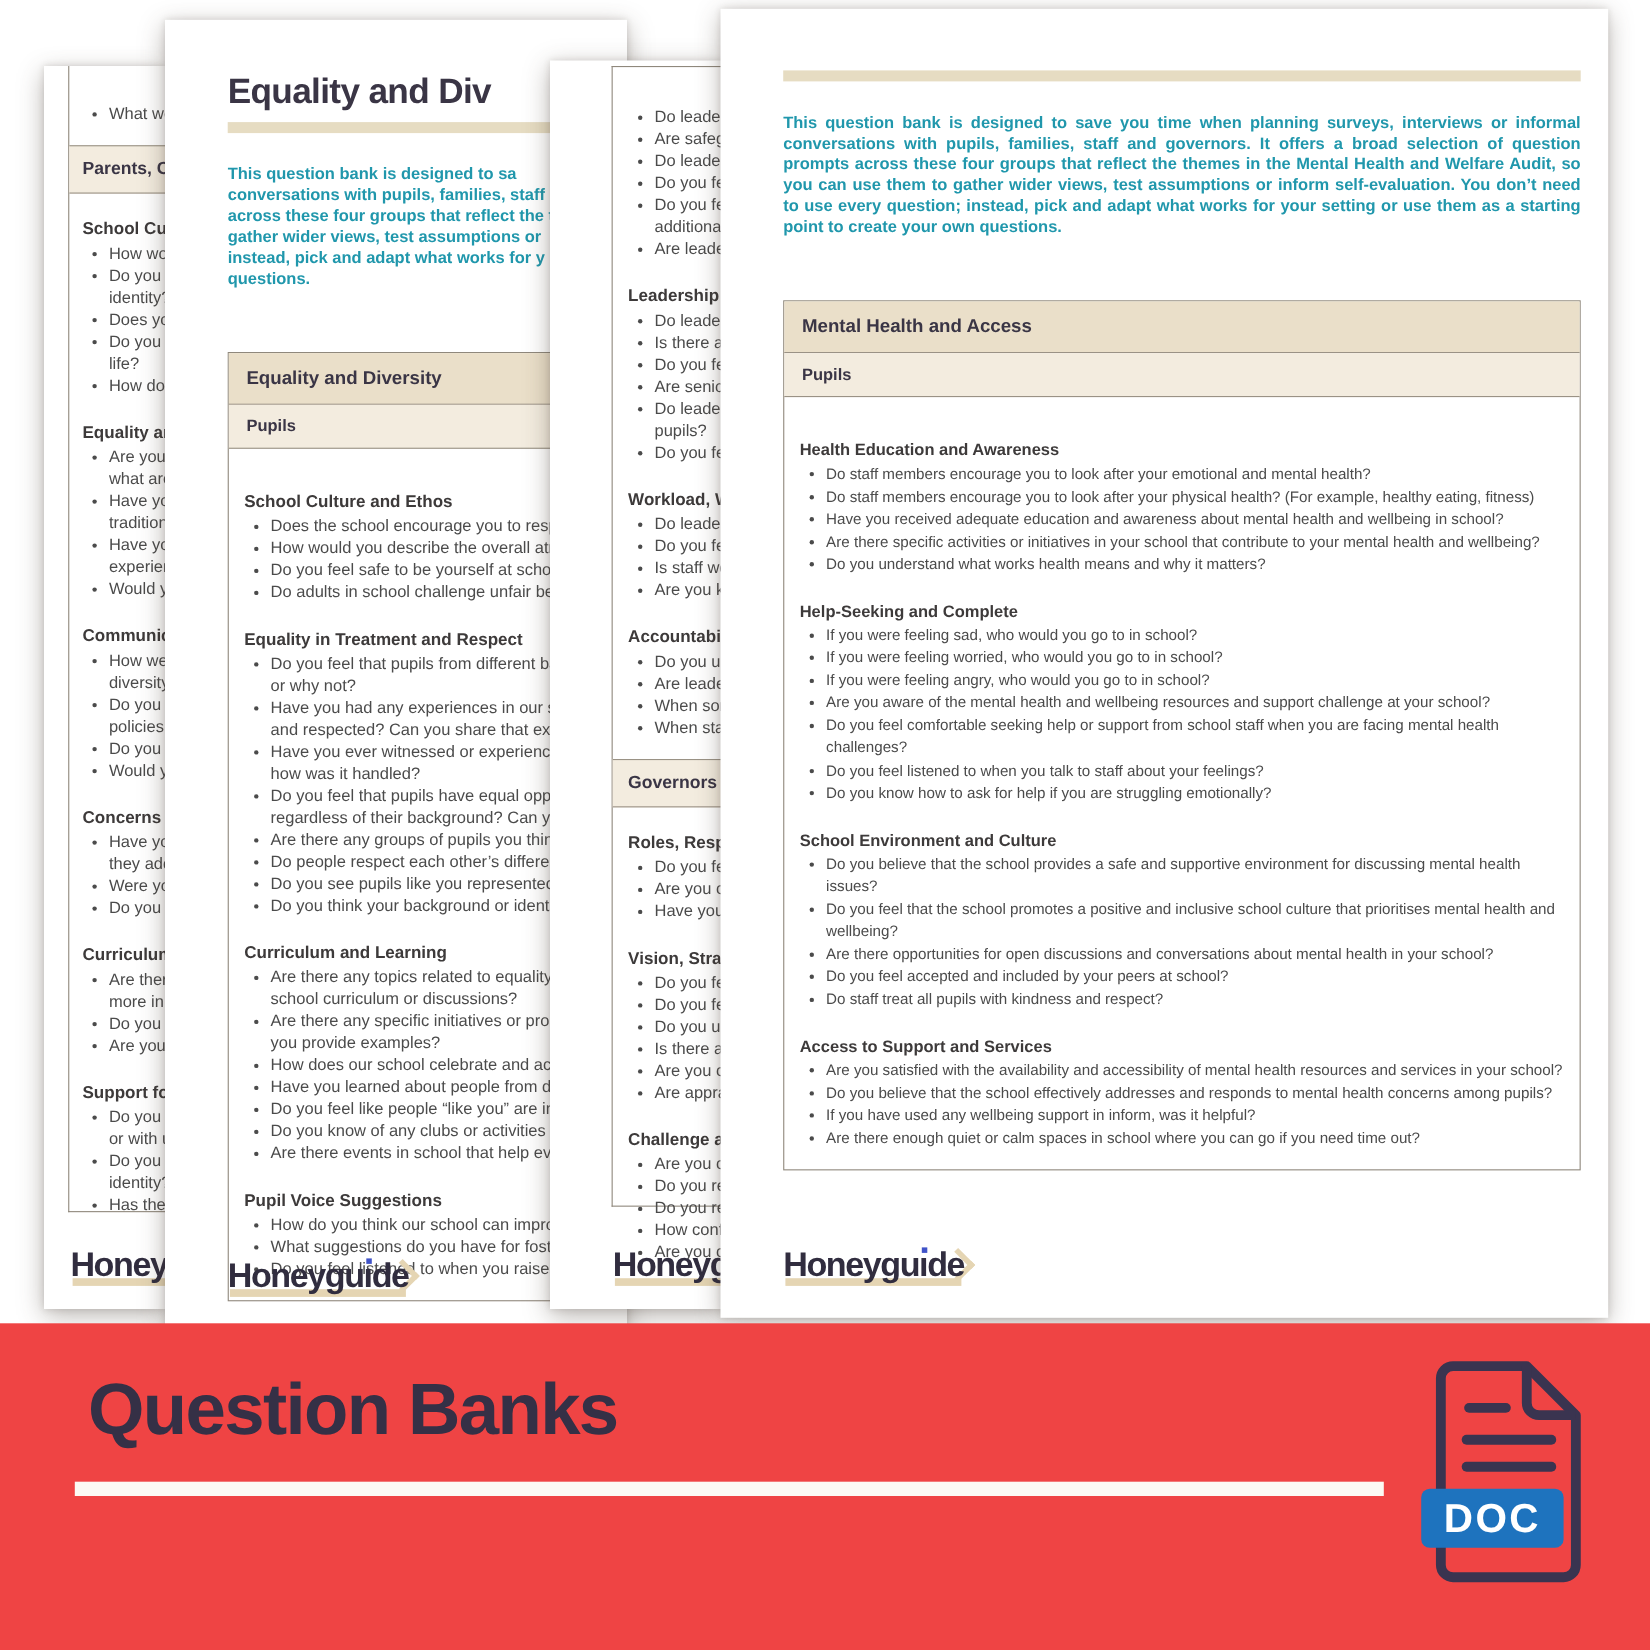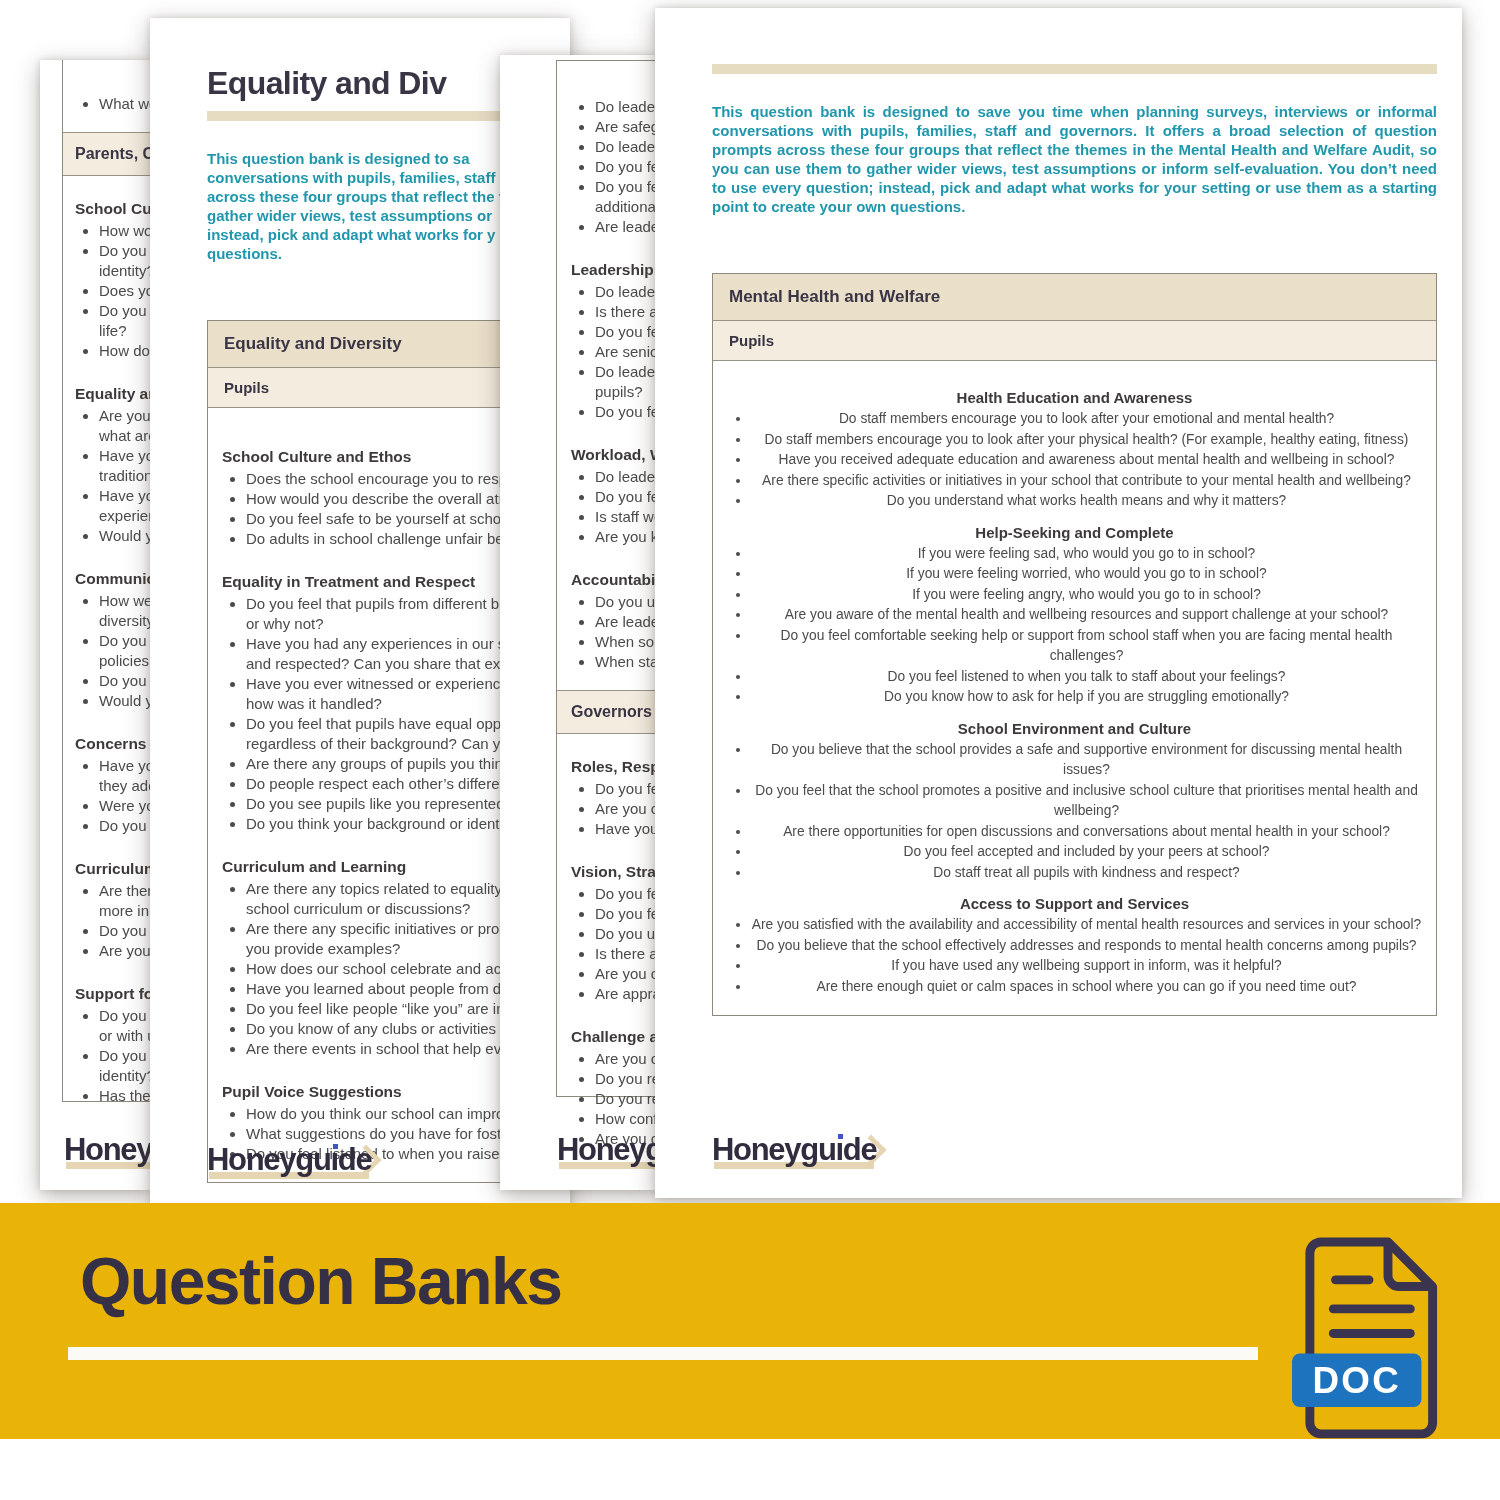--- a/index.html
+++ b/index.html
@@ -49,37 +49,37 @@
   .p3-frag{left:56px;top:5px;width:620px;height:1037px;
            border-left:1.5px solid #8f887c;border-top:1.5px solid #8f887c;border-bottom:1.5px solid #8f887c;
            padding:12px 0 0 14px;}
   .p3-frag .band{margin-left:-14px;padding-left:14px;}
   .clip ul.q li{font-size:15px;}
   .clip .sec-h{font-size:15.5px;}
   .clip .section{margin-top:24px;}
 
   
   .page4 ul.q li{font-size:13.8px;line-height:20.5px;}
-  .page4 .section{margin-top:12px;text-align:center;}
+  .page4 .section{margin-top:24px;}
 
   
   .hg-logo{position:absolute;height:40px;white-space:nowrap;}
   .hg-text{position:relative;z-index:2;font-weight:bold;font-size:31px;letter-spacing:-1.3px;color:#312d3f;}
   .hg-underline{position:absolute;left:2px;top:30px;width:160px;height:7px;background:#e5d5b3;z-index:1;}
   .hg-arrow{position:absolute;left:148px;top:7px;width:17px;height:17px;z-index:1;
             border-top:5px solid #e5d5b3;border-right:5px solid #e5d5b3;transform:rotate(45deg);}
   .hg-i{position:relative;}
   .hg-i::before{content:"";position:absolute;left:2px;top:2px;width:5px;height:5px;background:#4053c8;}
   .p1-logo{left:24px;top:1072px;}
   .p2-logo{left:57px;top:1124px;}
   .p3-logo{left:57px;top:1077px;}
   .p4-logo{left:57px;top:1124px;}
 
   
-  .banner{position:absolute;left:0;top:1203px;width:1500px;height:236px;background:#eab308;z-index:10;}
+  .banner{position:absolute;left:0;top:1203px;width:1500px;height:298px;background:#ef4444;z-index:10;}
   .banner-title{position:absolute;left:80px;top:40px;font-size:66px;font-weight:bold;
                 color:#353046;letter-spacing:-1.5px;}
   .banner-divider{position:absolute;left:68px;top:144px;width:1190px;height:13px;background:#fcfaf4;}
   .banner-subtitle{position:absolute;left:80px;top:168px;font-size:52px;font-weight:normal;
                    color:#353046;letter-spacing:-1px;}
   .doc-icon{position:absolute;left:1285px;top:30px;}
 </style>
 </head>
 <body>
 
@@ -296,21 +296,21 @@
     
     <span class="hg-text"><span>Honeygu</span></span>
   </div>
 </div>
 
 <div class="page page4">
   <div class="doc-inner">
     <div class="title-bar"></div>
     <div class="intro">This question bank is designed to save you time when planning surveys, interviews or informal conversations with pupils, families, staff and governors. It offers a broad selection of question prompts across these four groups that reflect the themes in the Mental Health and Welfare Audit, so you can use them to gather wider views, test assumptions or inform self-evaluation. You don’t need to use every question; instead, pick and adapt what works for your setting or use them as a starting point to create your own questions.</div>
     <div class="qtable">
-      <div class="thead">Mental Health and Welfare</div>
+      <div class="thead">Mental Health and Access</div>
       <div class="tsub">Pupils</div>
       <div class="tbody">
           <div class="section">
             <div class="sec-h">Health Education and Awareness</div>
             <ul class="q">
               <li>Do staff members encourage you to look after your emotional and mental health?</li>
               <li>Do staff members encourage you to look after your physical health? (For example, healthy eating, fitness)</li>
               <li>Have you received adequate education and awareness about mental health and wellbeing in school?</li>
               <li>Are there specific activities or initiatives in your school that contribute to your mental health and wellbeing?</li>
               <li>Do you understand what works health means and why it matters?</li>

